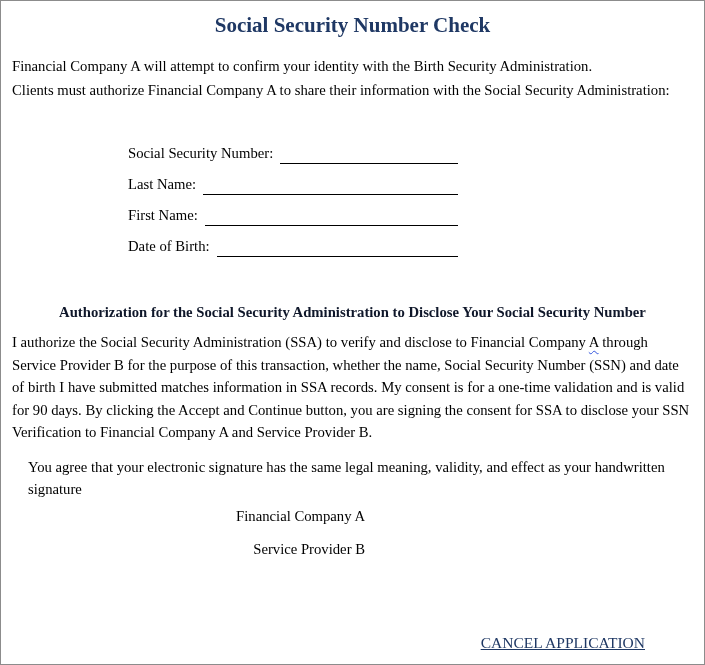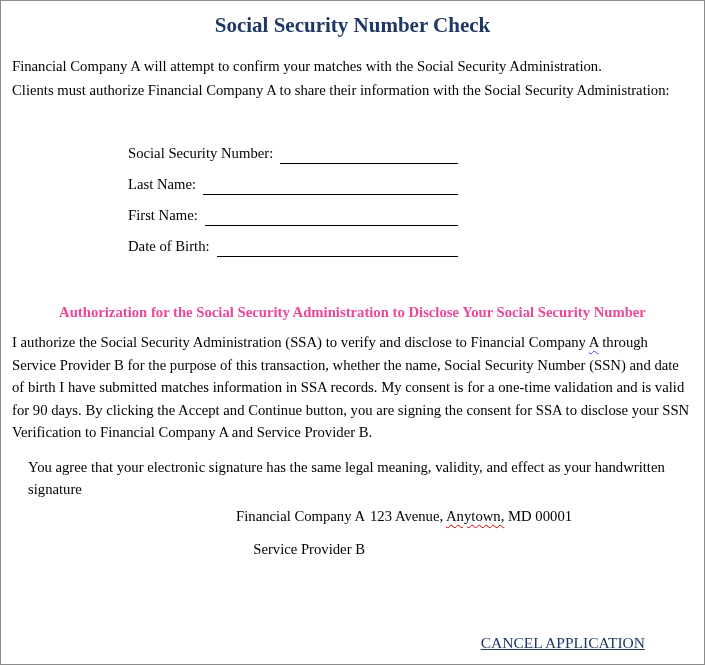--- a/index.html
+++ b/index.html
@@ -45,21 +45,21 @@
   .form-row .flabel { white-space: nowrap; }
   .fill-line {
     flex: 1;
     border-bottom: 1px solid #000000;
     margin-left: 7px;
     height: 18px;
   }
 
   .auth-heading {
     text-align: center;
-    color: #ec4899;
+    color: #0f172a;
     font-weight: 700;
     margin: 44px 0 0 0;
   }
   .auth-body {
     margin: 8px 0 12px 0;
     line-height: 22.5px;
   }
   .esign { margin: 2px 0 0 16px; line-height: 22.5px; }
 
   .flag-grammar {
@@ -105,21 +105,21 @@
   }
   .accept { font-weight: 400; margin-top: 46px; }
 </style>
 </head>
 <body>
 
 <div class="page">
 
   <h1 class="title">Social Security Number Check</h1>
 
-  <p class="intro-1 oneline">Financial Company A will attempt to confirm your matches with the Social Security Administration.</p>
+  <p class="intro-1 oneline">Financial Company A will attempt to confirm your identity with the Birth Security Administration.</p>
   <p class="intro-2 oneline">Clients must authorize Financial Company A to share their information with the Social Security Administration:</p>
 
   <div class="form-block">
     <div class="form-row">
       <span class="flabel">Social Security Number:</span>
       <span class="fill-line"></span>
     </div>
     <div class="form-row">
       <span class="flabel">Last Name:</span>
       <span class="fill-line"></span>
@@ -136,21 +136,20 @@
 
   <p class="auth-heading">Authorization for the Social Security Administration to Disclose Your Social Security Number</p>
 
   <p class="auth-body"><span>I authorize the Social Security Administration (SSA) to verify and disclose to Financial Company </span><span class="flag-grammar">A</span><span> through Service Provider B for the purpose of this transaction, whether the name, Social Security Number (SSN) and date of birth I have submitted matches information in SSA records. My consent is for a one-time validation and is valid for 90 days. By clicking the Accept and Continue button, you are signing the consent for SSA to disclose your SSN Verification to Financial Company A and Service Provider B.</span></p>
 
   <p class="esign">You agree that your electronic signature has the same legal meaning, validity, and effect as your handwritten signature</p>
 
   <div class="parties">
     <div class="party-row">
       <span class="party-name">Financial Company A</span>
-      <span class="party-address"><span>123 Avenue, </span><span class="flag-spell">Anytown,</span><span> MD 00001</span></span>
     </div>
     <div class="party-row">
       <span class="party-name">Service Provider B</span>
     </div>
   </div>
 
   <div class="actions">
     <a class="action-link accept">ACCEPT &amp; CONTINUE</a>
     <a class="action-link cancel">CANCEL APPLICATION</a>
   </div>

